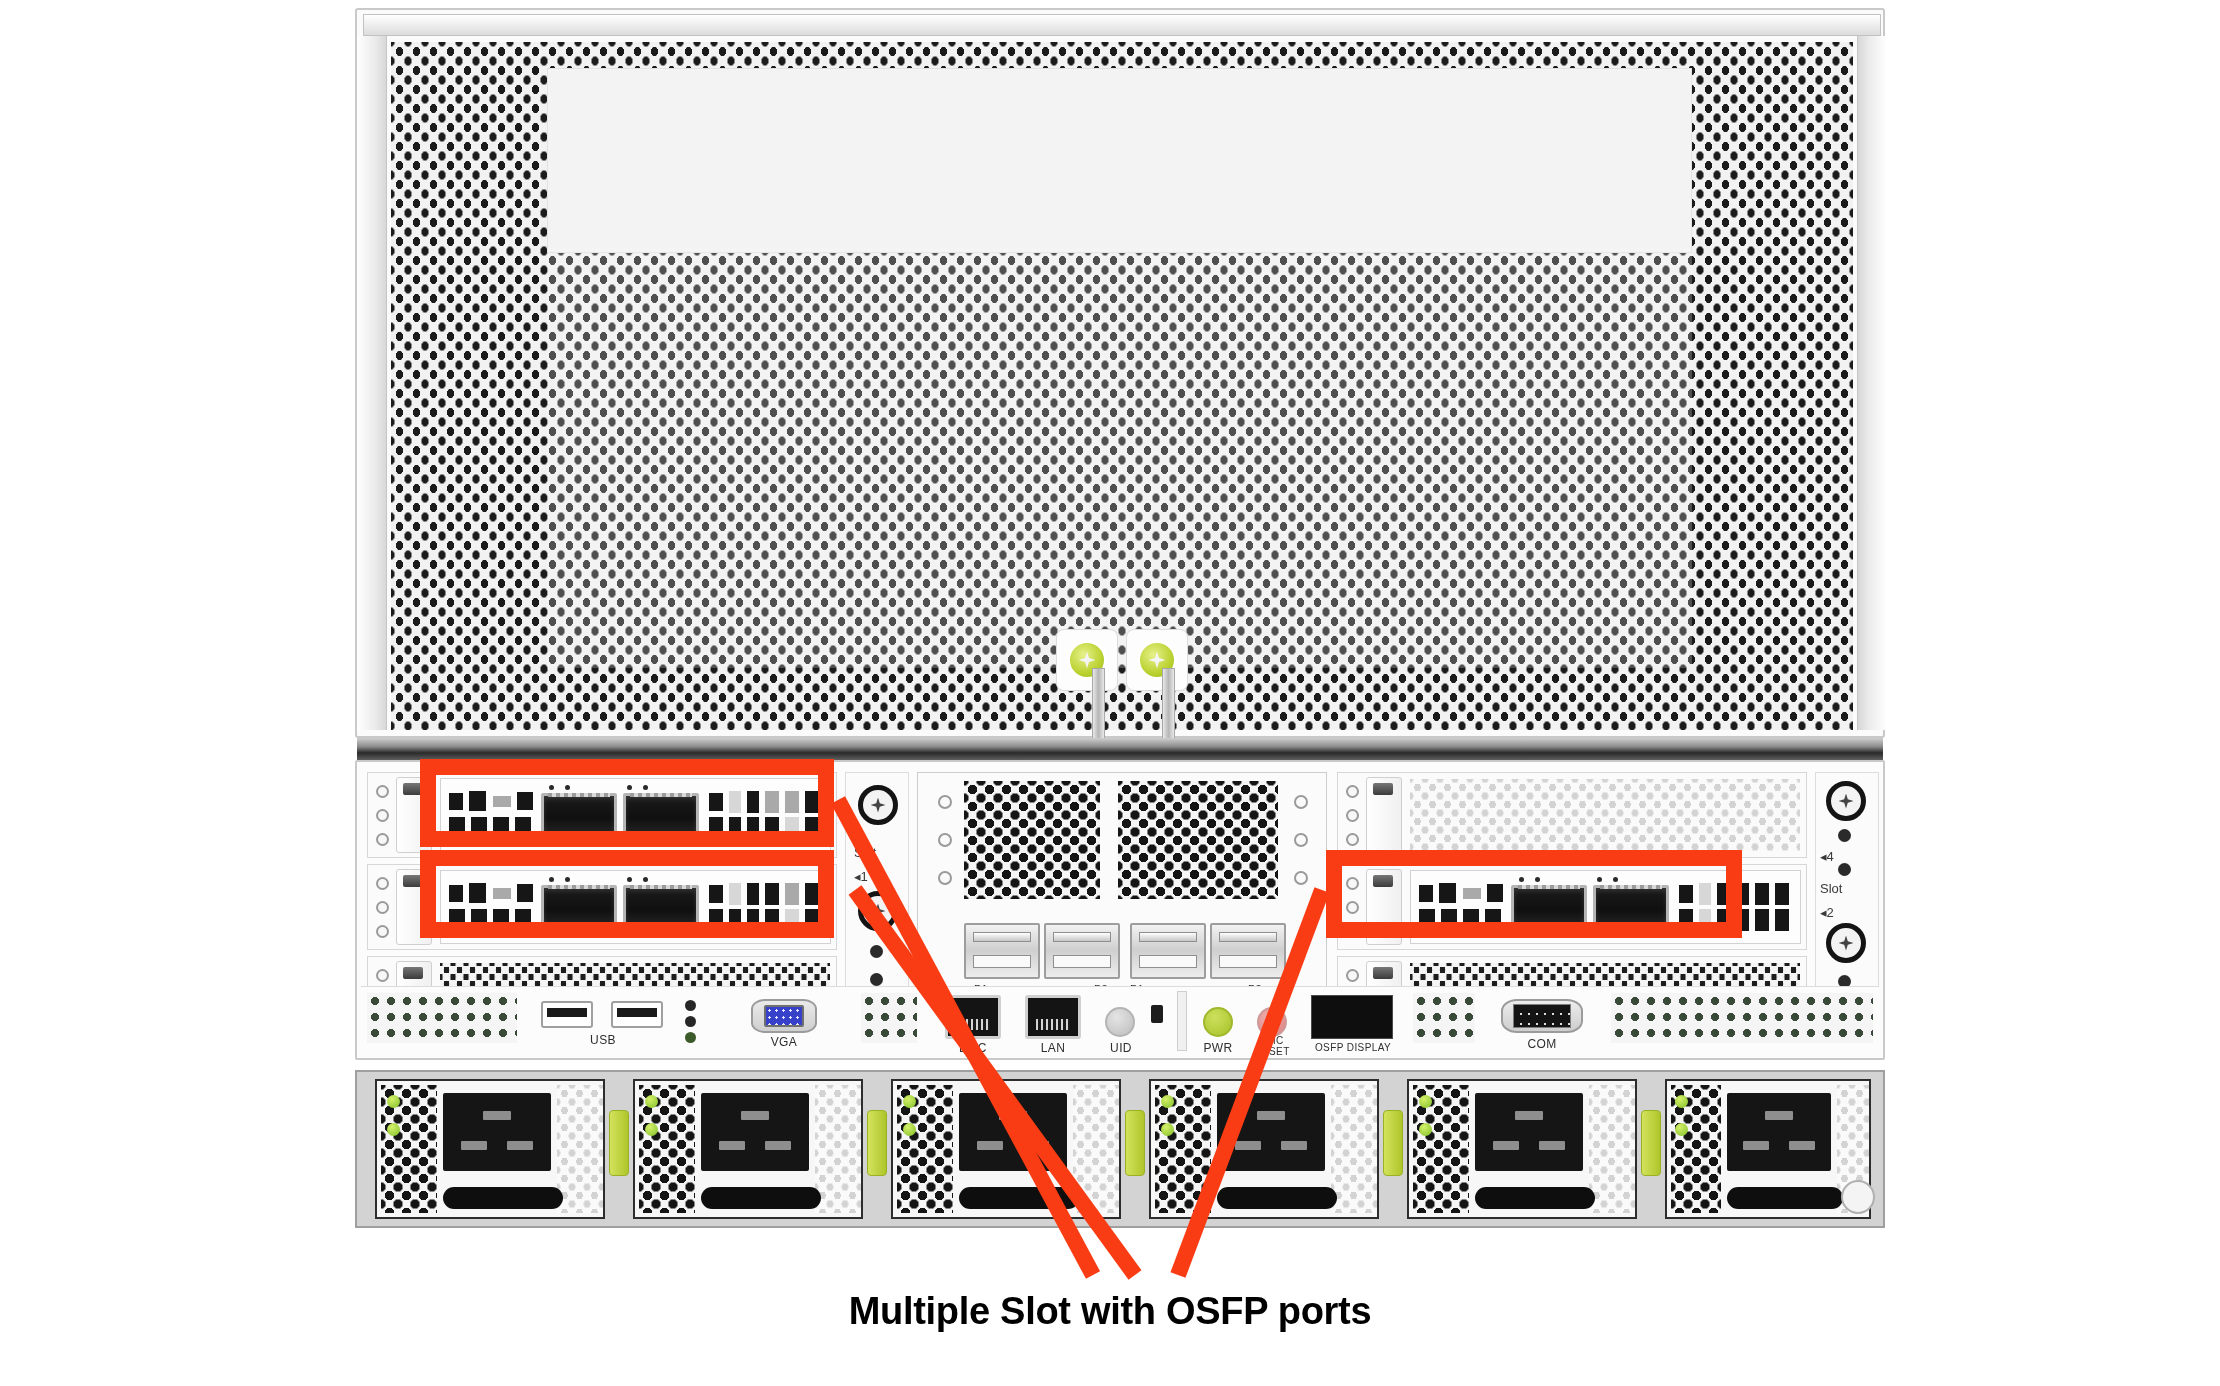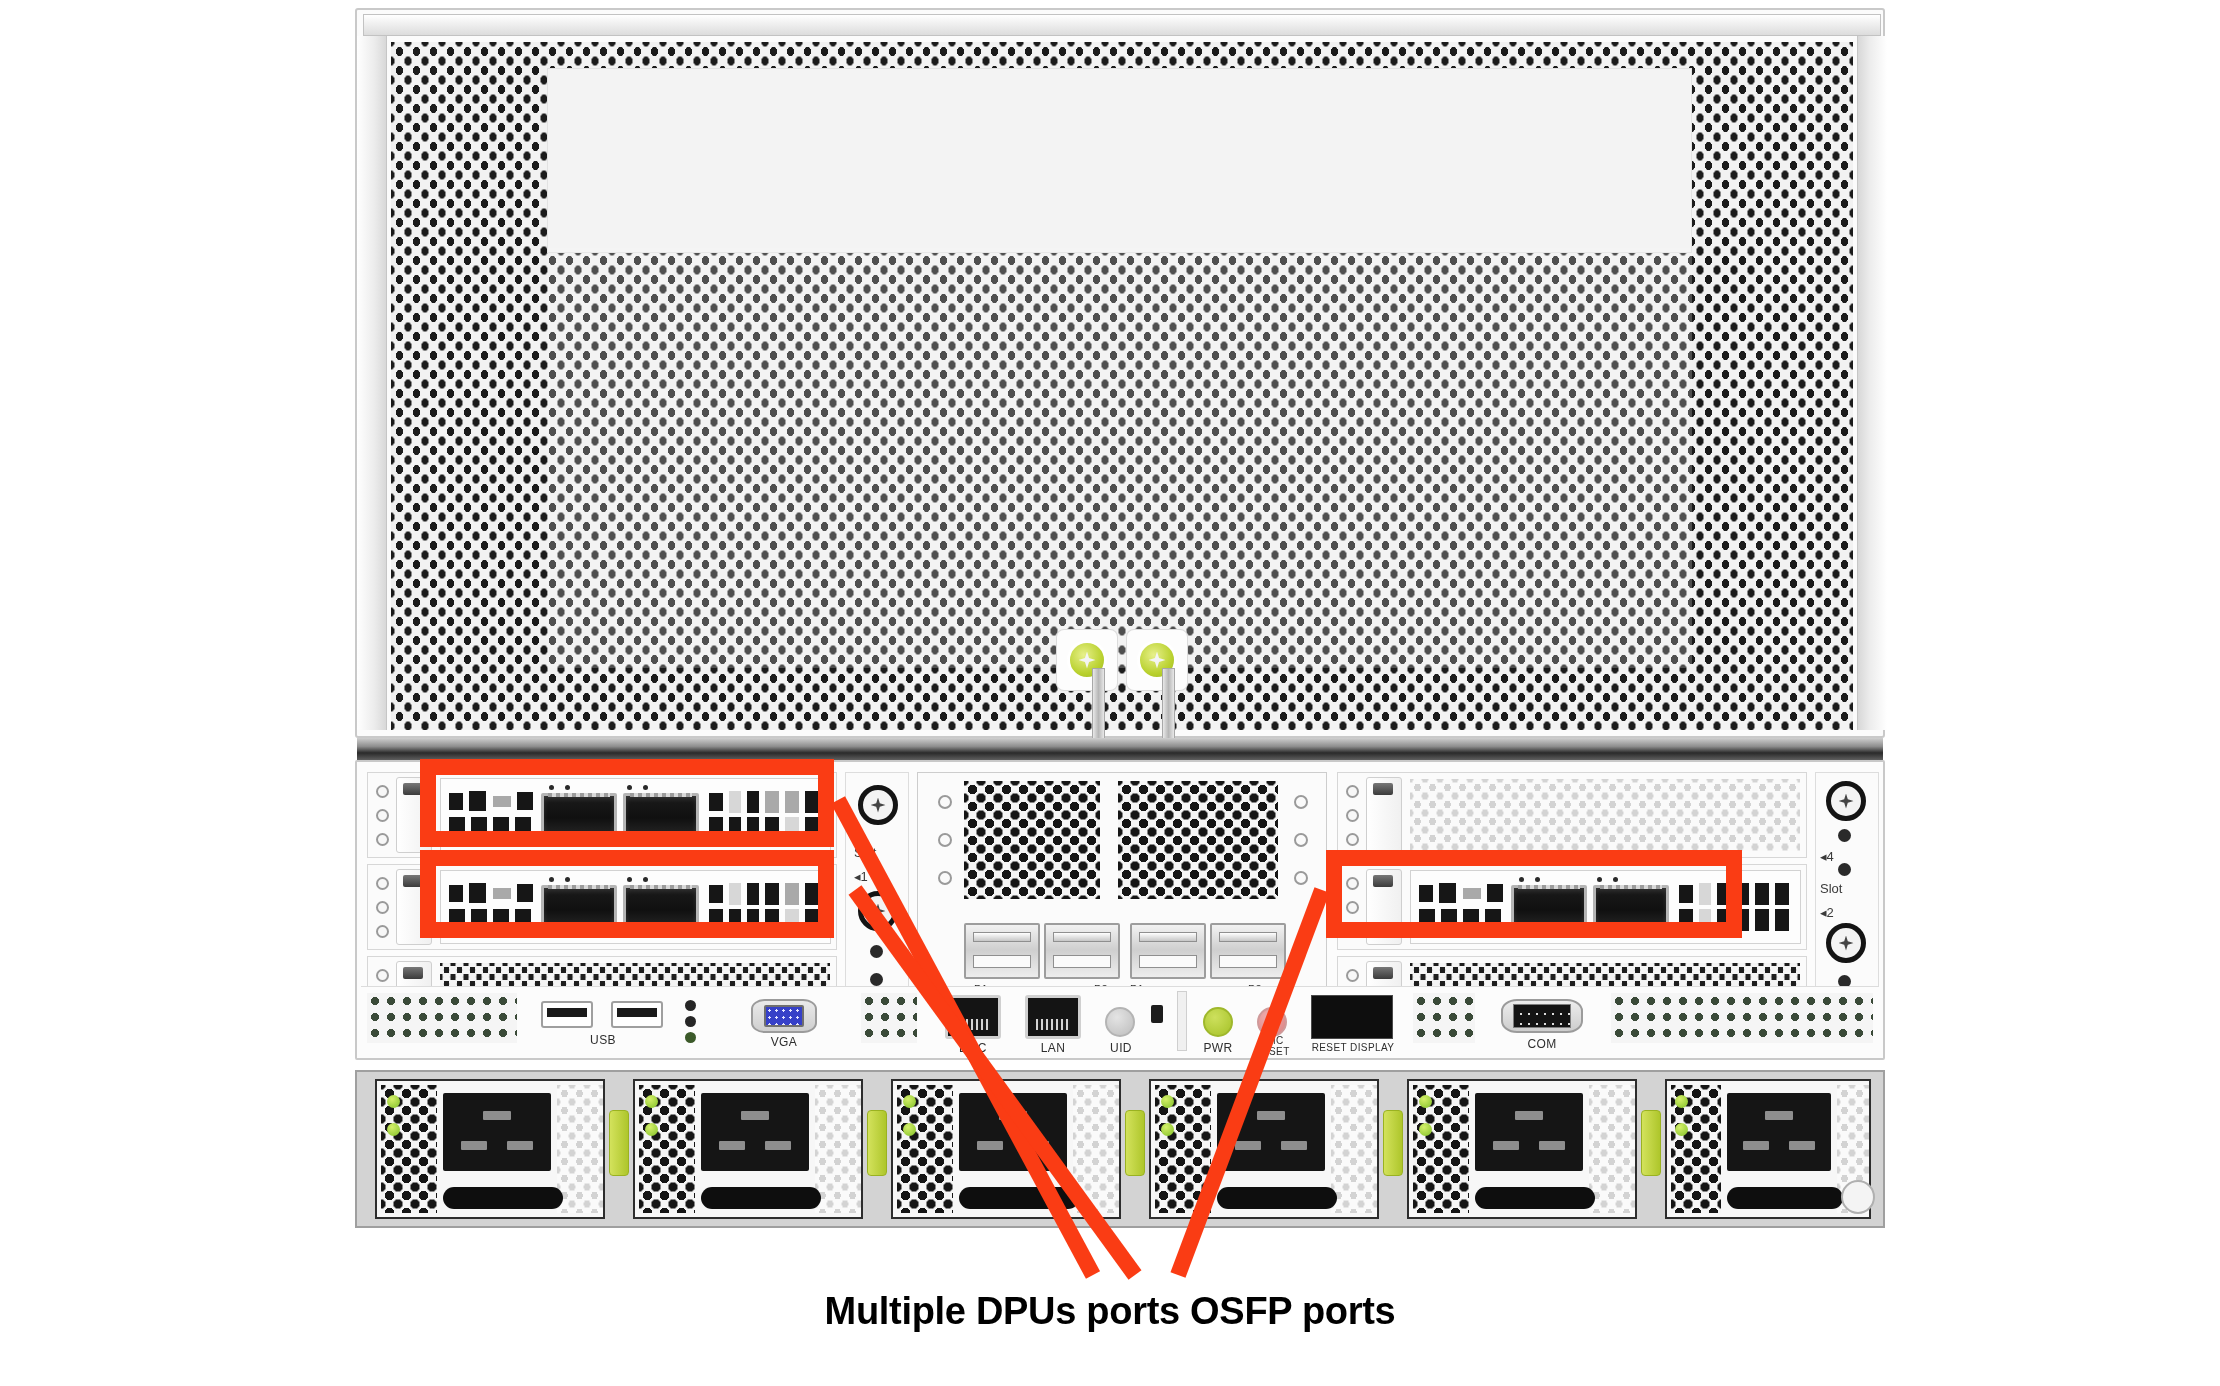--- a/index.html
+++ b/index.html
@@ -462,21 +462,21 @@
       <div class="abs" style="left:816px;top:4px;width:10px;height:60px;background:#f0f0f0;border:1px solid #cfcfcf;box-sizing:border-box;"></div>
 
       <div class="btn-round" style="left:842px;top:20px;width:30px;height:30px;background:radial-gradient(circle at 38% 32%,#cde05d,#a6c228);border-color:#9fb82c;"></div>
       <div class="iolbl" style="left:822px;top:54px;width:70px;">PWR</div>
 
       <div class="btn-round" style="left:896px;top:20px;width:30px;height:30px;background:radial-gradient(circle at 38% 32%,#f0b0b0,#d98080);border-color:#cf9a9a;"></div>
       <div class="iolbl two" style="left:876px;top:48px;width:70px;">BMC</div>
       <div class="iolbl two" style="left:876px;top:59px;width:70px;">RESET</div>
 
       <div class="codedisp" style="left:950px;top:8px;width:82px;height:44px;"></div>
-      <div class="iolbl two" style="left:938px;top:55px;width:108px;">RESET DISPLAY</div>
+      <div class="iolbl two" style="left:938px;top:55px;width:108px;">OSFP DISPLAY</div>
 
       <div class="abs mesh-green" style="left:1052px;top:6px;width:62px;height:50px;"></div>
 
       <div class="comport" style="left:1140px;top:12px;">
           <i></i>
         </div>
       <div class="iolbl" style="left:1136px;top:50px;width:90px;">COM</div>
 
       <div class="abs mesh-green" style="left:1250px;top:6px;width:262px;height:50px;"></div>
     </div>
@@ -574,13 +574,13 @@
 
   <rect x="428" y="767" width="398" height="72" fill="none" stroke="#FA3C14" stroke-width="16"></rect>
   <rect x="428" y="858" width="398" height="72" fill="none" stroke="#FA3C14" stroke-width="16"></rect>
   <rect x="1334" y="858" width="400" height="72" fill="none" stroke="#FA3C14" stroke-width="16"></rect>
 
   <line x1="838" y1="800" x2="1093" y2="1275" stroke="#FA3C14" stroke-width="16"></line>
   <line x1="855" y1="890" x2="1135" y2="1275" stroke="#FA3C14" stroke-width="16"></line>
   <line x1="1322" y1="890" x2="1178" y2="1275" stroke="#FA3C14" stroke-width="16"></line>
 </svg>
 
-<div id="caption" class="abs">Multiple DPUs ports OSFP ports</div>
+<div id="caption" class="abs">Multiple Slot with OSFP ports</div>
 
 </body></html>

